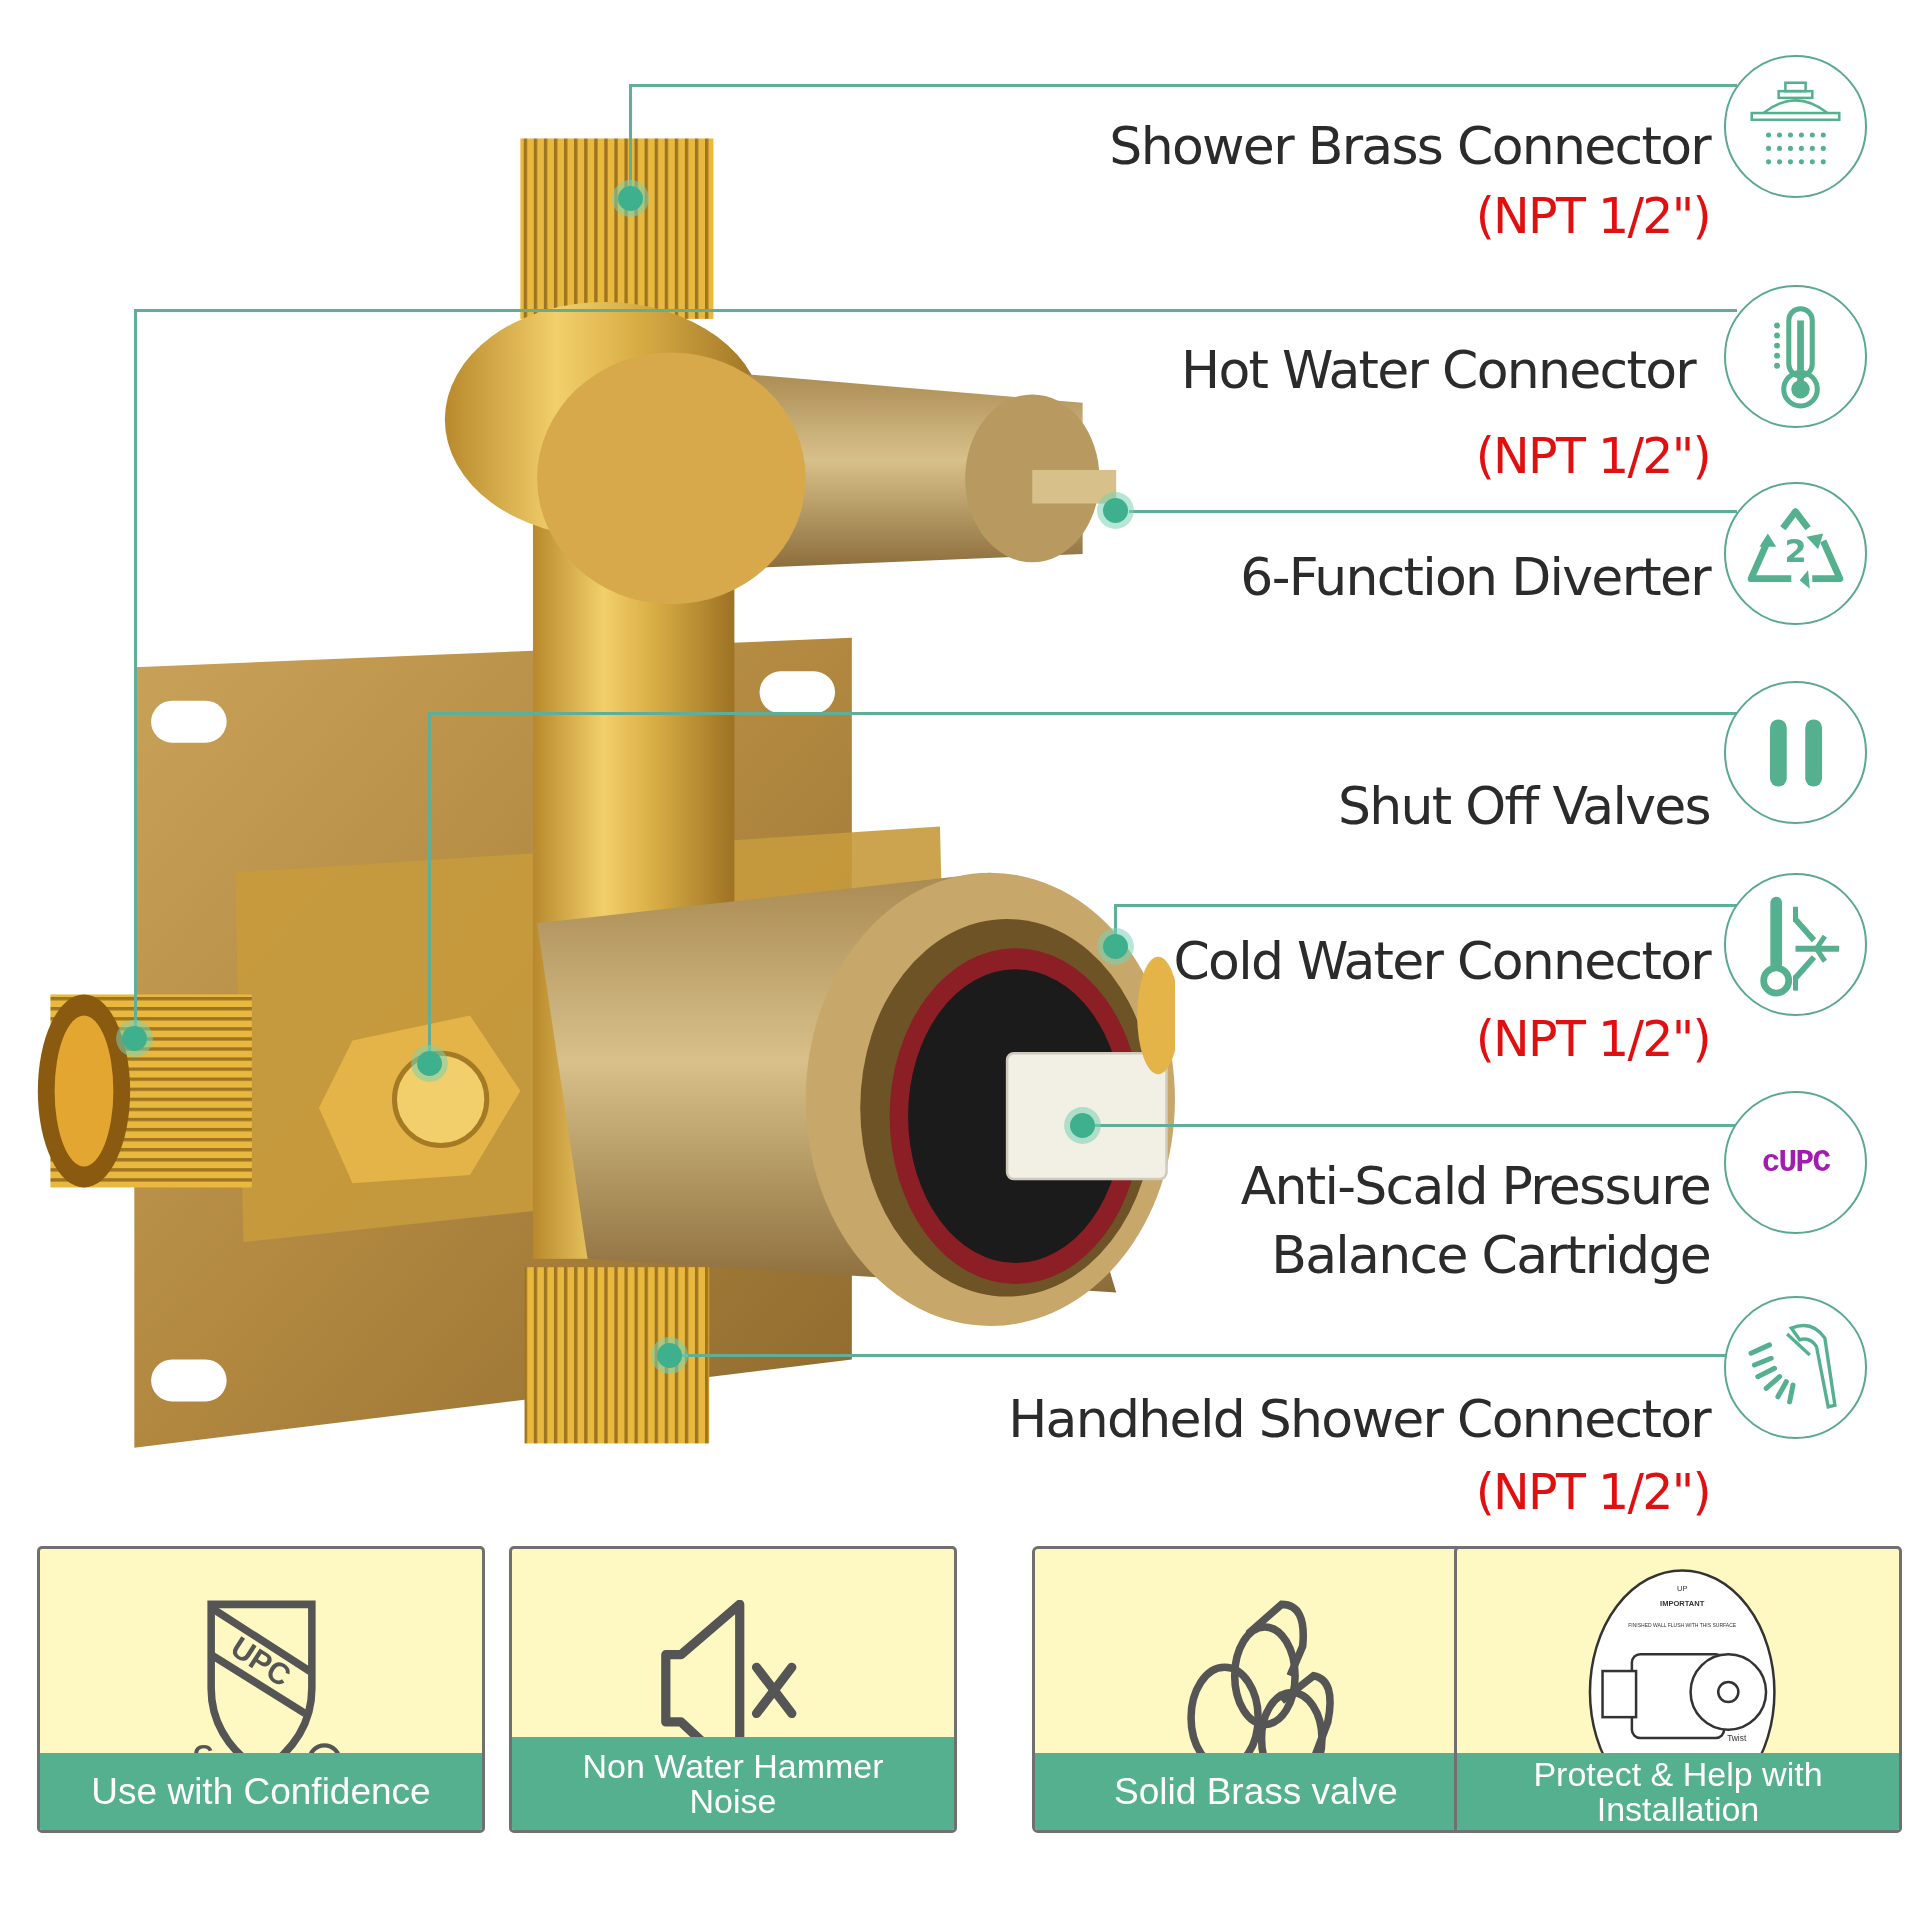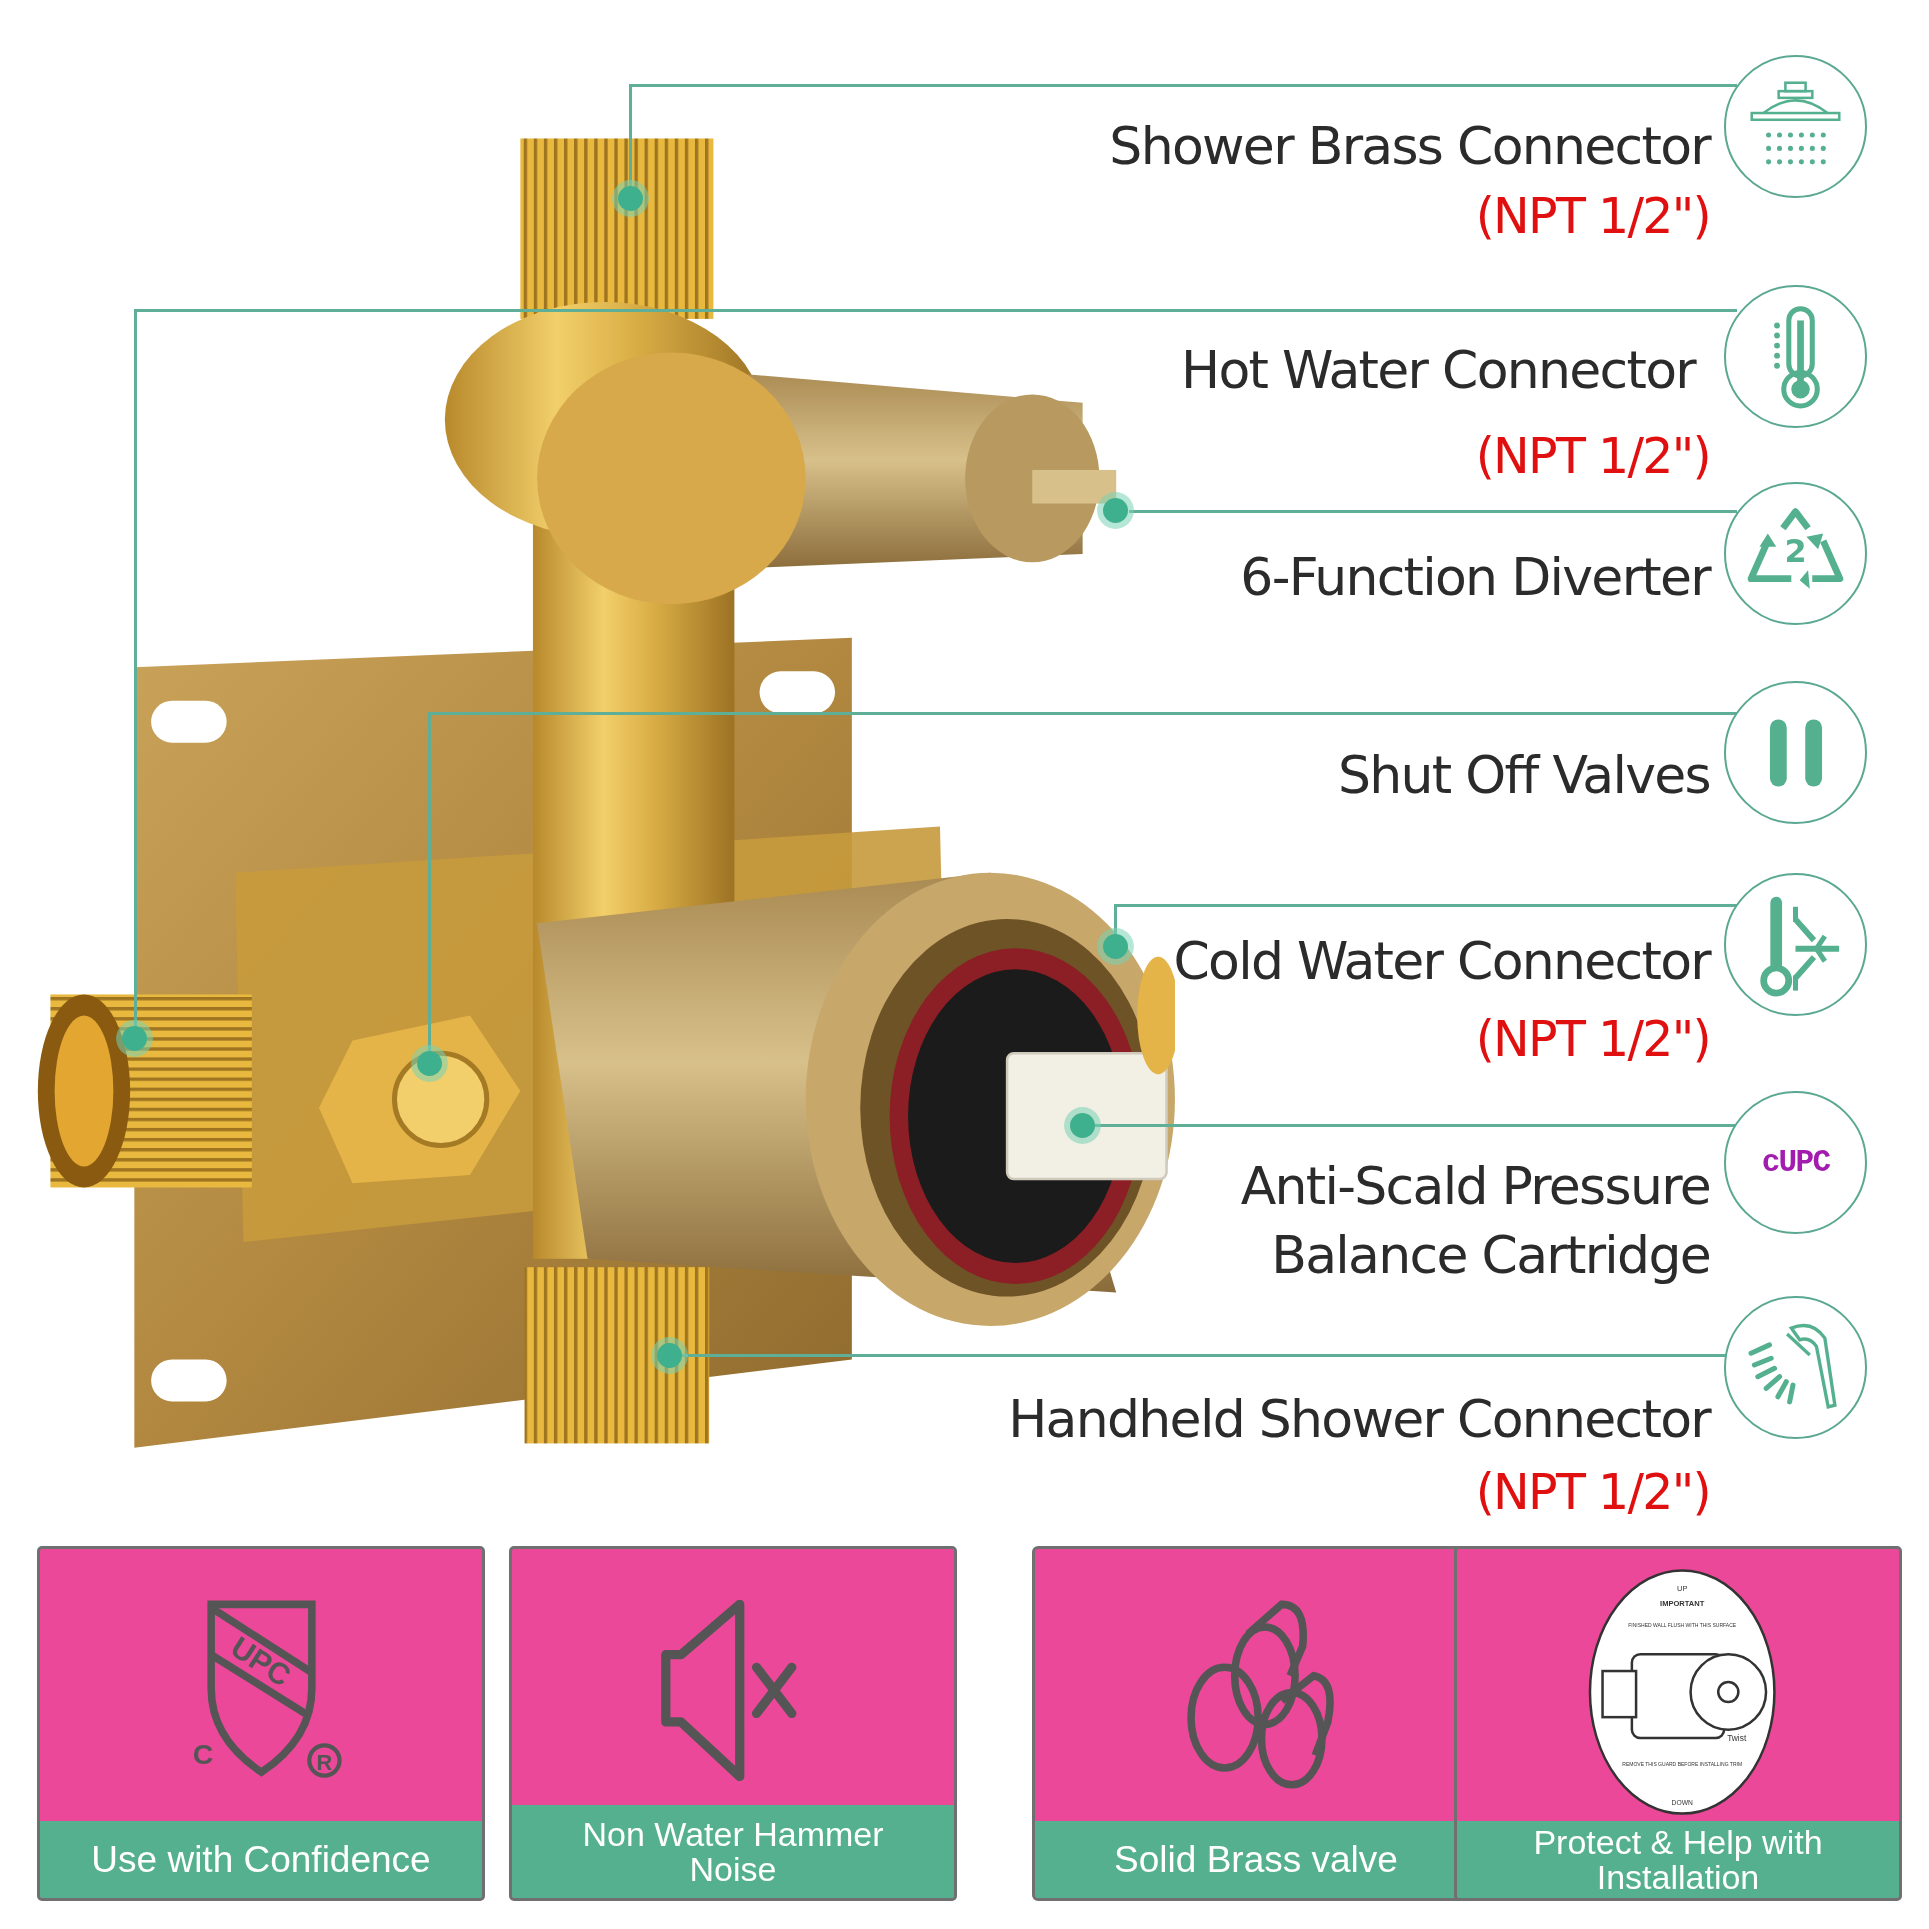--- a/index.html
+++ b/index.html
@@ -4,21 +4,21 @@
 <style>
   html, body { margin:0; padding:0; background:#ffffff; }
   body { width:1930px; height:1930px; position:relative; overflow:hidden; font-family:"DejaVu Sans", "Liberation Sans", sans-serif; }
   .abs { position:absolute; }
   .label { position:absolute; right:220px; text-align:right; color:#2b2b2b; font-size:52px; letter-spacing:-1.7px; white-space:nowrap; font-family:"DejaVu Sans", sans-serif; }
   .spec { position:absolute; right:220px; text-align:right; color:#e01010; font-size:49px; letter-spacing:-1.7px; white-space:nowrap; font-family:"DejaVu Sans", sans-serif; }
   .icon-circle { position:absolute; width:143px; height:143px; border:2.5px solid #5aa892; border-radius:50%; box-sizing:border-box; background:#fff; display:flex; align-items:center; justify-content:center; }
   .hline { position:absolute; height:3.4px; background:#5fae97; }
   .vline { position:absolute; width:3.4px; background:#5fae97; }
   .dot { position:absolute; width:25px; height:25px; border-radius:50%; background:#3fb08d; box-shadow:0 0 0 5.9px rgba(120,210,180,0.55); }
-  .card { position:absolute; top:1546px; width:448px; height:355px; border:3.4px solid #707070; border-radius:5px; box-sizing:border-box; background:#ec4899; overflow:hidden; }
+  .card { position:absolute; top:1546px; width:448px; height:287px; border:3.4px solid #707070; border-radius:5px; box-sizing:border-box; background:#fef9c3; overflow:hidden; }
   .card-bar { position:absolute; left:0; right:0; bottom:0; height:77px; background:#55b08f; color:#fff; font-family:"Liberation Sans", sans-serif; font-size:37px; line-height:37px; display:flex; align-items:center; justify-content:center; text-align:center; }
   .card-bar.two { font-size:34px; line-height:35px; }
   .card-icon { position:absolute; left:0; right:0; top:34px; height:218px; display:flex; align-items:center; justify-content:center; }
 </style>
 </head>
 <body>
 
 <svg class="abs" style="left:0;top:0" width="1175" height="1477" viewBox="0 0 1400 1760">
   <defs>
     <linearGradient id="brassV" x1="0" x2="1" y1="0" y2="0">
@@ -115,21 +115,21 @@
 <div class="dot" style="left:657px;top:1343px;"></div>
 
 <div class="label" style="top:116px;">Shower Brass Connector</div>
 <div class="spec" style="top:188px;">(NPT 1/2")</div>
 
 <div class="label" style="top:340px;right:235px;">Hot Water Connector</div>
 <div class="spec" style="top:428px;">(NPT 1/2")</div>
 
 <div class="label" style="top:547px;">6-Function Diverter</div>
 
-<div class="label" style="top:745px;margin-left:23px;">Shut Off Valves</div>
+<div class="label" style="top:776px;margin-left:23px;">Shut Off Valves</div>
 
 <div class="label" style="top:931px;">Cold Water Connector</div>
 <div class="spec" style="top:1011px;">(NPT 1/2")</div>
 
 <div class="label" style="top:1156px;">Anti-Scald Pressure</div>
 <div class="label" style="top:1225px;">Balance Cartridge</div>
 
 <div class="label" style="top:1389px;">Handheld Shower Connector</div>
 <div class="spec" style="top:1464px;">(NPT 1/2")</div>
 

